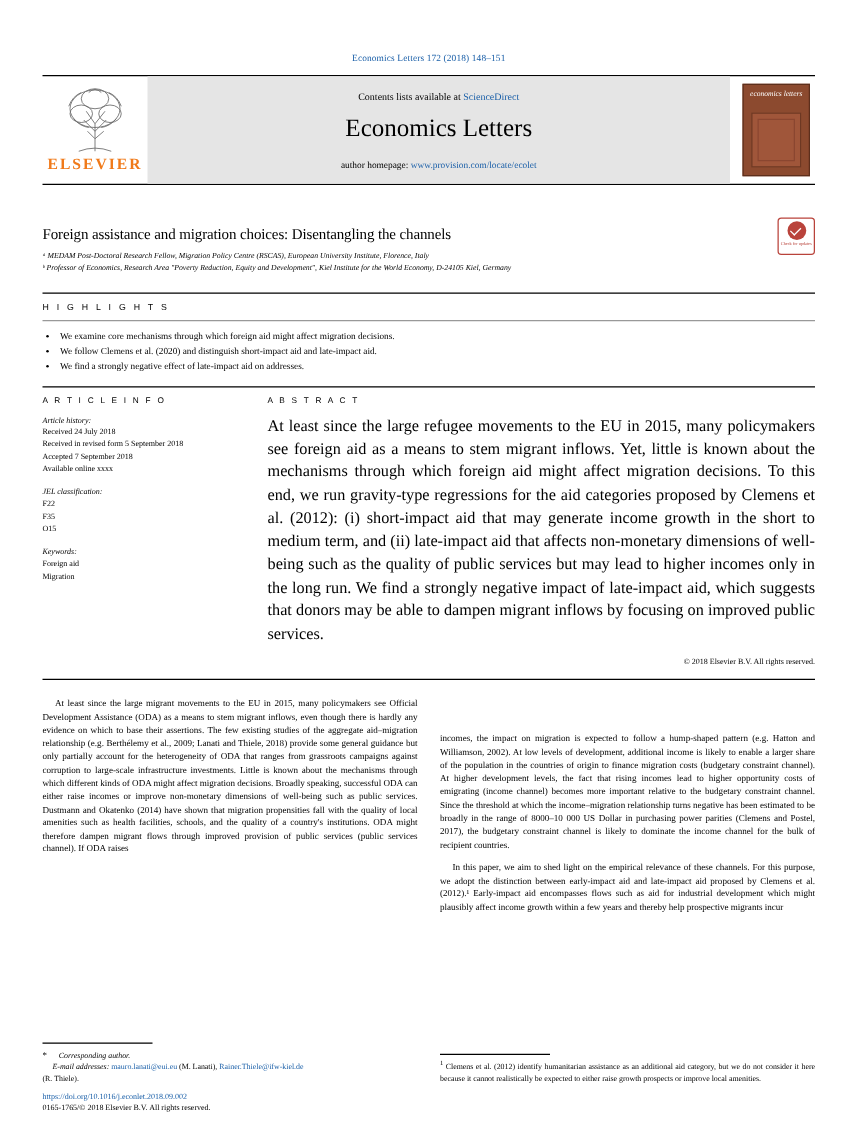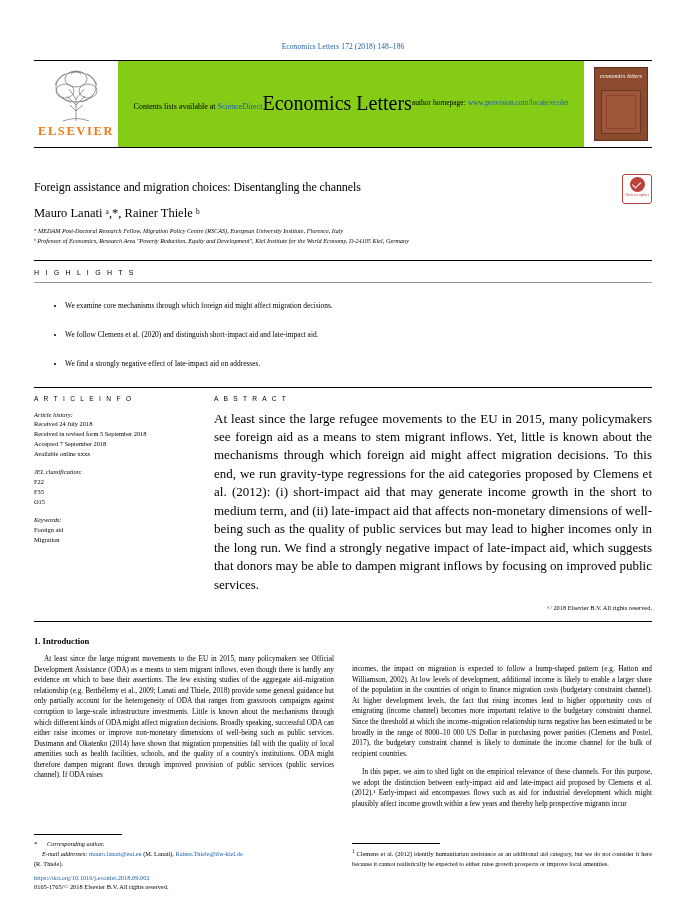--- a/index.html
+++ b/index.html
@@ -61,23 +61,23 @@
   .elsevier-word {
     font-family: Liberation Serif, serif;
     font-size: 12.5px;
     letter-spacing: 1.6px;
     color: #f07a1a;
     font-weight: bold;
     margin-top: 1px;
   }
   .masthead-center {
     flex: 1;
-    background: #84cc16;
-    display: flex;
-    flex-direction: row;
+    background: #e5e5e5;
+    display: flex;
+    flex-direction: column;
     align-items: center;
     justify-content: center;
     position: relative;
     text-align: right;
   }
   .contents-line {
     font-size: 8px;
     margin-top: 4px;
   }
   .journal-name {
@@ -188,21 +188,21 @@
     letter-spacing: 2.2px;
     font-family: "Liberation Sans", sans-serif;
     margin: 8px 0 6px 0;
   }
   .bullets {
     margin: 0 0 10px 0;
     padding-left: 14px;
     font-size: 7.4px;
     line-height: 1.6;
   }
-  .bullets li { margin: 17px; }
+  .bullets li { margin: 0; }
   
   .info-abs {
     display: flex;
     margin-top: 7px;
   }
   .col-info { width: 180px; padding-right: 14px; box-sizing: border-box; }
   .col-abs { flex: 1; }
   .sub-head {
     font-size: 6.6px;
     letter-spacing: 1.8px;
@@ -274,21 +274,21 @@
     font-size: 6.4px;
     line-height: 1.5;
   }
   .star { font-size: 7px; }
 </style>
 </head>
 <body>
 
 <div class="page">
 
-  <div class="journal-ref">Economics Letters 172 (2018) 148–186</div>
+  <div class="journal-ref">Economics Letters 172 (2018) 148–151</div>
 
   <div class="masthead">
     <div class="elsevier-logo">
       <div class="tree">
         <svg width="62" height="58" viewBox="0 0 62 58">
           <g stroke="#6d6d6d" stroke-width="0.7" fill="none">
             <path d="M31 56 L31 34"></path>
             <path d="M31 40 L22 31 M31 40 L40 31 M31 34 L24 24 M31 34 L39 24 M31 46 L25 40 M31 46 L38 40"></path>
             <ellipse cx="31" cy="22" rx="20" ry="15"></ellipse>
             <ellipse cx="20" cy="26" rx="9" ry="7"></ellipse>
@@ -317,21 +317,20 @@
     <div class="cover-box">
       <div class="cover-img">
         <div class="cover-title">economics letters</div>
         <div class="cover-inner"></div>
       </div>
     </div>
   </div>
 
   <div class="title-block">
     <div class="paper-title">Foreign assistance and migration choices: Disentangling the channels</div>
-    <div class="authors">Mauro Lanati ᵃ,*, Rainer Thiele ᵇ</div>
     <div class="aff">ᵃ MEDAM Post-Doctoral Research Fellow, Migration Policy Centre (RSCAS), European University Institute, Florence, Italy</div>
     <div class="aff" style="margin-top:1px">ᵇ Professor of Economics, Research Area "Poverty Reduction, Equity and Development", Kiel Institute for the World Economy, D-24105 Kiel, Germany</div>
 
     <div class="crossmark">
       <div class="cm-circle"></div>
       <div class="cm-text">Check for updates</div>
     </div>
   </div>
 
   <div class="rule-thin"></div>
@@ -371,21 +370,20 @@
       <div class="sub-head">A B S T R A C T</div>
       <div class="abs-text">At least since the large refugee movements to the EU in 2015, many policymakers see foreign aid as a means to stem migrant inflows. Yet, little is known about the mechanisms through which foreign aid might affect migration decisions. To this end, we run gravity-type regressions for the aid categories proposed by Clemens et al. (2012): (i) short-impact aid that may generate income growth in the short to medium term, and (ii) late-impact aid that affects non-monetary dimensions of well-being such as the quality of public services but may lead to higher incomes only in the long run. We find a strongly negative impact of late-impact aid, which suggests that donors may be able to dampen migrant inflows by focusing on improved public services.</div>
       <div class="copyright">© 2018 Elsevier B.V. All rights reserved.</div>
     </div>
   </div>
 
   <div class="body-rule"></div>
 
   <div class="body">
     <div class="bcol">
-      <div class="sec-title">1.  Introduction</div>
       <p class="para">At least since the large migrant movements to the EU in 2015, many policymakers see Official Development Assistance (ODA) as a means to stem migrant inflows, even though there is hardly any evidence on which to base their assertions. The few existing studies of the aggregate aid–migration relationship (e.g. Berthélemy et al., 2009; Lanati and Thiele, 2018) provide some general guidance but only partially account for the heterogeneity of ODA that ranges from grassroots campaigns against corruption to large-scale infrastructure investments. Little is known about the mechanisms through which different kinds of ODA might affect migration decisions. Broadly speaking, successful ODA can either raise incomes or improve non-monetary dimensions of well-being such as public services. Dustmann and Okatenko (2014) have shown that migration propensities fall with the quality of local amenities such as health facilities, schools, and the quality of a country's institutions. ODA might therefore dampen migrant flows through improved provision of public services (public services channel). If ODA raises</p>
     </div>
     <div class="bcol">
       <p class="para noindent">incomes, the impact on migration is expected to follow a hump-shaped pattern (e.g. Hatton and Williamson, 2002). At low levels of development, additional income is likely to enable a larger share of the population in the countries of origin to finance migration costs (budgetary constraint channel). At higher development levels, the fact that rising incomes lead to higher opportunity costs of emigrating (income channel) becomes more important relative to the budgetary constraint channel. Since the threshold at which the income–migration relationship turns negative has been estimated to be broadly in the range of 8000–10 000 US Dollar in purchasing power parities (Clemens and Postel, 2017), the budgetary constraint channel is likely to dominate the income channel for the bulk of recipient countries.</p>
       <p class="para" style="margin-top:8px">In this paper, we aim to shed light on the empirical relevance of these channels. For this purpose, we adopt the distinction between early-impact aid and late-impact aid proposed by Clemens et al. (2012).¹ Early-impact aid encompasses flows such as aid for industrial development which might plausibly affect income growth within a few years and thereby help prospective migrants incur</p>
     </div>
   </div>
 
   <div class="fn-left">
     <div class="fn-rule"></div>

